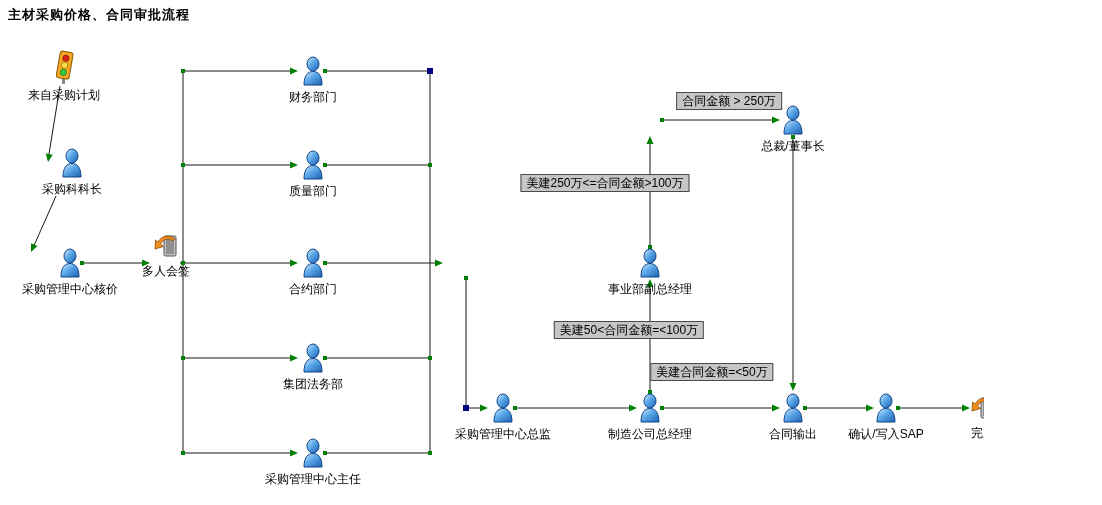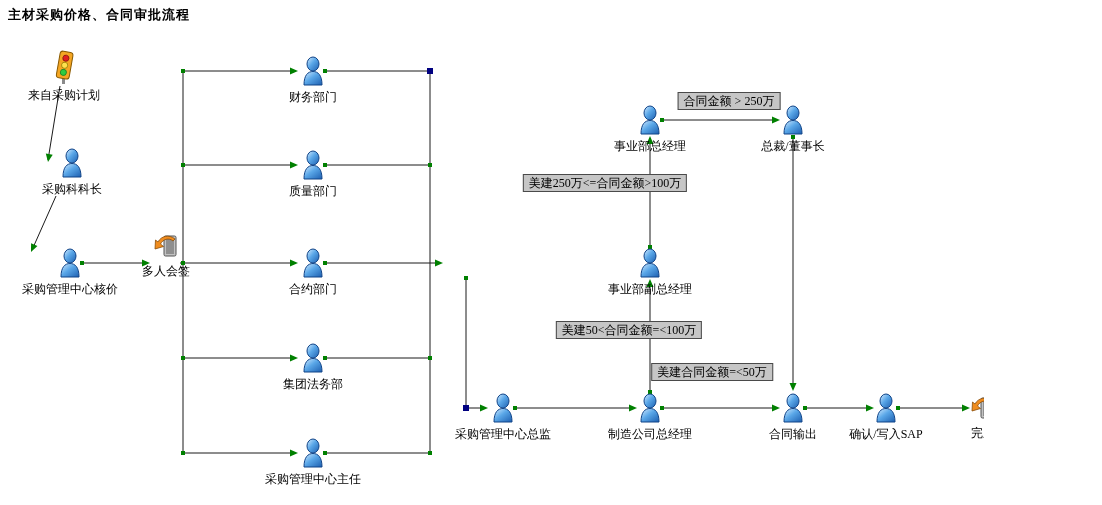--- a/index.html
+++ b/index.html
@@ -1,17 +1,17 @@
 <!DOCTYPE html>
 <html><head>
 <meta charset="utf-8">
 <style>
   html,body{margin:0;padding:0;background:#ffffff;}
   body{font-family:"Liberation Sans","DejaVu Sans",sans-serif;}
-  .canvas{position:relative;width:984px;height:505px;background:#fff;overflow:hidden;font-family:Liberation Serif, serif;}
+  .canvas{position:relative;width:984px;height:505px;background:#fff;overflow:hidden;}
   .title{position:absolute;left:8px;top:6px;font-size:13px;font-weight:bold;color:#000;letter-spacing:1px;}
   .edges{position:absolute;left:0;top:0;}
   .node{position:absolute;width:160px;text-align:center;}
   .node .icon{display:block;margin:0 auto;}
   .node .icon svg{display:block;margin:0 auto;}
   .nlabel{font-size:12px;color:#000;margin-top:5px;line-height:13px;white-space:nowrap;}
   .cond{position:absolute;transform:translateX(-50%);background:#c6c6c6;border:1px solid #4a4a4a;
         font-size:12px;color:#000;padding:1px 5px;white-space:nowrap;line-height:14px;margin-left:7px;}
   .symdefs{position:absolute;width:0;height:0;overflow:hidden;}
 </style>
@@ -234,28 +234,20 @@
 
   <div class="node" style="left:570px;top:248px">
     <span class="icon">
         <svg width="24" height="30">
           <use href="#sym-person"></use>
         </svg>
       </span>
     <div class="nlabel">事业部副总经理</div>
   </div>
 
-  <div class="node" style="left:570px;top:105px">
-    <span class="icon">
-        <svg width="24" height="30">
-          <use href="#sym-person"></use>
-        </svg>
-      </span>
-    <div class="nlabel">事业部总经理</div>
-  </div>
 
   <div class="node" style="left:713px;top:105px">
     <span class="icon">
         <svg width="24" height="30">
           <use href="#sym-person"></use>
         </svg>
       </span>
     <div class="nlabel">总裁/董事长</div>
   </div>
 

